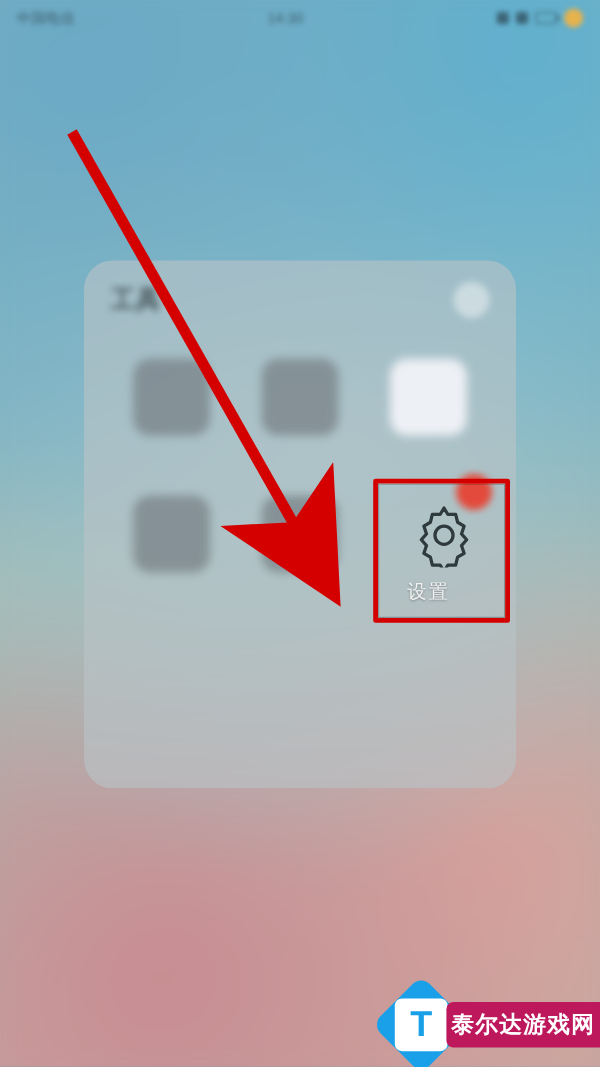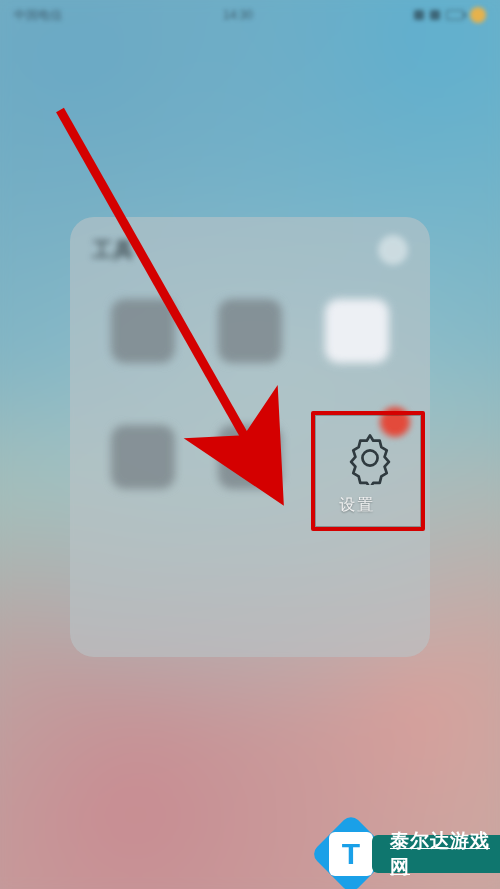--- a/index.html
+++ b/index.html
@@ -46,21 +46,21 @@
       font-size: 21px; font-weight: 700; color: rgba(25,35,40,0.7);
       filter: blur(3px);
     }
     .folder-more {
       width: 30px; height: 30px; border-radius: 50%;
       background: rgba(255,255,255,0.45); filter: blur(3px);
     }
     .grid {
       position: absolute; top: 82px; left: 22px; right: 22px; bottom: 22px;
       display: grid; grid-template-columns: repeat(3, 1fr); grid-template-rows: 104px 104px;
-      gap: 22px 6px;
+      gap: 10px 6px;
     }
     .app {
       display: flex; flex-direction: column; align-items: center; justify-content: flex-start;
       position: relative;
     }
     .app-icon {
       width: 64px; height: 64px; border-radius: 14px;
       background: rgba(120,130,135,0.75);
       filter: blur(4px);
     }
@@ -108,23 +108,23 @@
     }
     .wm-badge-inner {
       position: absolute; inset: 7px;
       background: #fff; border-radius: 6px;
       display: flex; align-items: center; justify-content: center;
       transform: rotate(-45deg);
       color: #1aa0e8; font-weight: 900; font-size: 30px;
     }
     .wm-bar {
       position: absolute; left: 72px; bottom: 16px; right: 0; height: 38px;
-      background: #0f766e; border-top-left-radius: 6px; border-bottom-left-radius: 6px;
-      display: flex; align-items: center; padding-left: 18px;
-      color: #fff; font-weight: 800; font-size: 19px; letter-spacing: 1px; text-decoration: underline;
+      background: #be185d; border-top-left-radius: 6px; border-bottom-left-radius: 6px;
+      display: flex; align-items: center; padding-left: 4px;
+      color: #fff; font-weight: 800; font-size: 19px; letter-spacing: 1px;
     }
   </style>
 </head>
 <body>
 
 <div class="wallpaper"></div>
 
 <div class="status-bar">
   <span>中国电信</span>
   <span>14:30</span>

